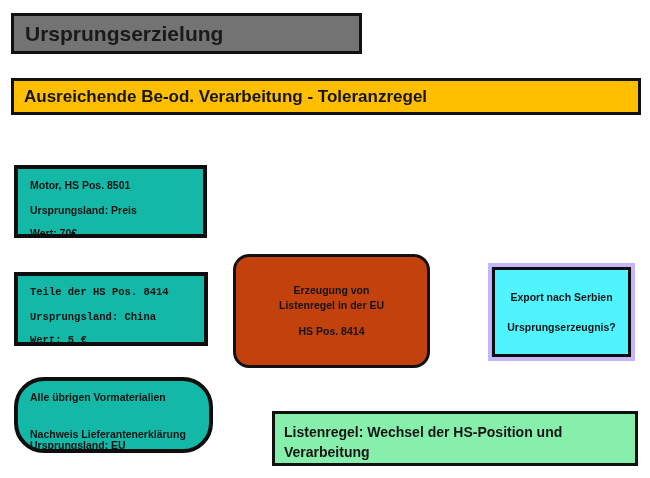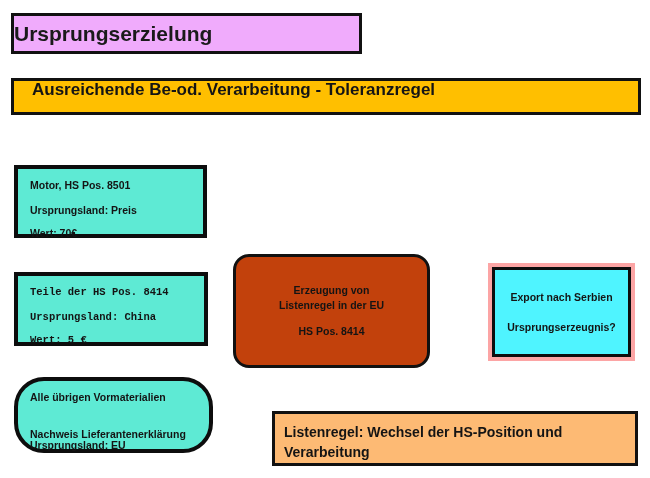--- a/index.html
+++ b/index.html
@@ -24,58 +24,60 @@
     background: #ffffff;
   }
 
   
   .title-box {
     position: absolute;
     left: 11px;
     top: 13px;
     width: 351px;
     height: 41px;
-    background: #f0abfc;
-    border: 3px solid #111111;
-    box-sizing: border-box;
-    display: flex;
-    align-items: center;
+    background: #737373;
+    border: 3px solid #111111;
+    box-sizing: border-box;
+    display: flex;
+    align-items: center;
+    padding-left: 11px;
   }
   .title-box .txt {
     font-size: 21px;
     font-weight: bold;
     color: #1a1a1a;
     letter-spacing: 0px;
     line-height: 1;
   }
 
   
   .subtitle-box {
     position: absolute;
     left: 11px;
     top: 78px;
     width: 630px;
     height: 37px;
     background: #FFBF00;
     border: 3px solid #111111;
     box-sizing: border-box;
     display: flex;
-    padding-left: 18px;
+    align-items: center;
+    padding-left: 10px;
   }
   .subtitle-box .txt {
     font-size: 17px;
     font-weight: bold;
     color: #141414;
     line-height: 1;
   }
 
   
   .mat-box {
     position: absolute;
-    background: #5eead4;
+    background: #14b8a6;
     border: 4px solid #0d0d0d;
     box-sizing: border-box;
     padding: 11px 0 0 12px;
   }
   .mat-box .line {
     font-size: 10.5px;
     font-weight: bold;
     color: #141414;
     line-height: 1.05;
     white-space: nowrap;
@@ -119,21 +121,21 @@
     height: 12px;
   }
 
   
   .export-frame {
     position: absolute;
     left: 488px;
     top: 263px;
     width: 147px;
     height: 98px;
-    background: #fca5a5;
+    background: #c4b5fd;
     box-sizing: border-box;
     padding: 4px;
   }
   .export-inner {
     width: 100%;
     height: 100%;
     background: #4FF4FF;
     border: 3px solid #0d0d0d;
     box-sizing: border-box;
     display: flex;
@@ -153,21 +155,21 @@
     height: 20px;
   }
 
   
   .rule-box {
     position: absolute;
     left: 272px;
     top: 411px;
     width: 366px;
     height: 55px;
-    background: #fdba74;
+    background: #86efac;
     border: 3px solid #111111;
     box-sizing: border-box;
     padding: 8px 0 14px 9px;
   }
   .rule-box .line {
     font-size: 14px;
     font-weight: bold;
     color: #141414;
     line-height: 1.45;
     white-space: nowrap;

